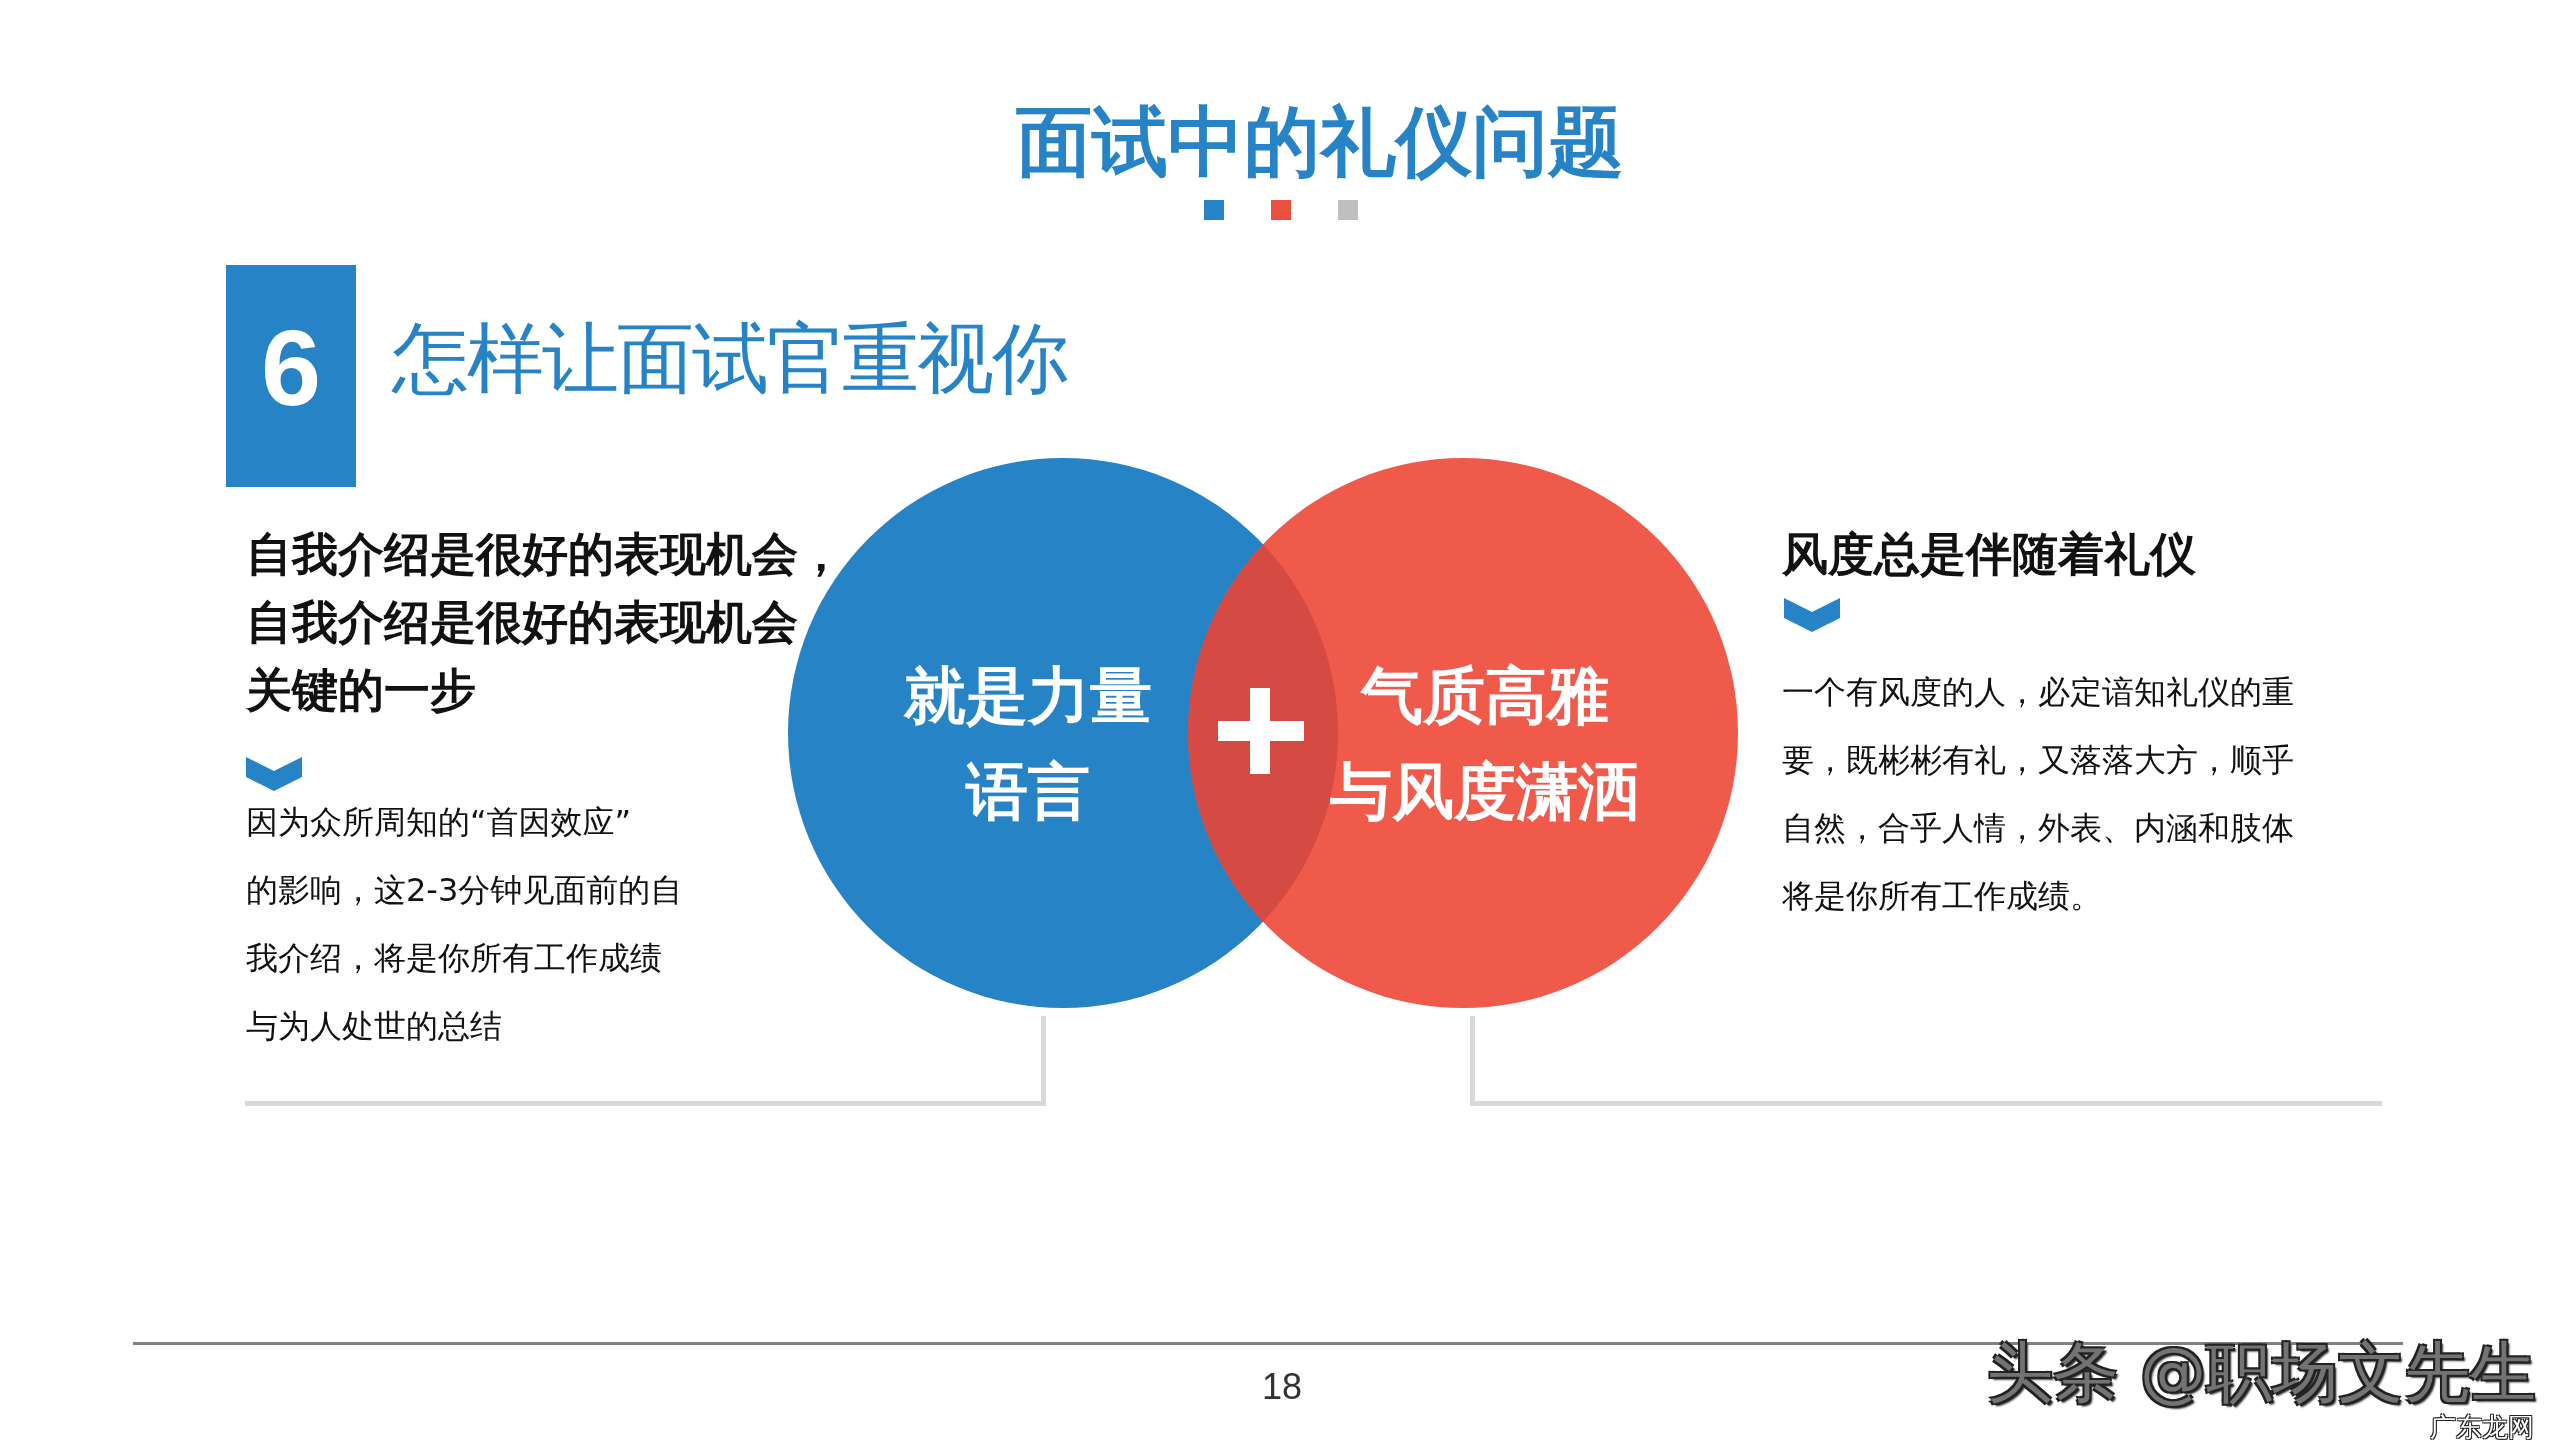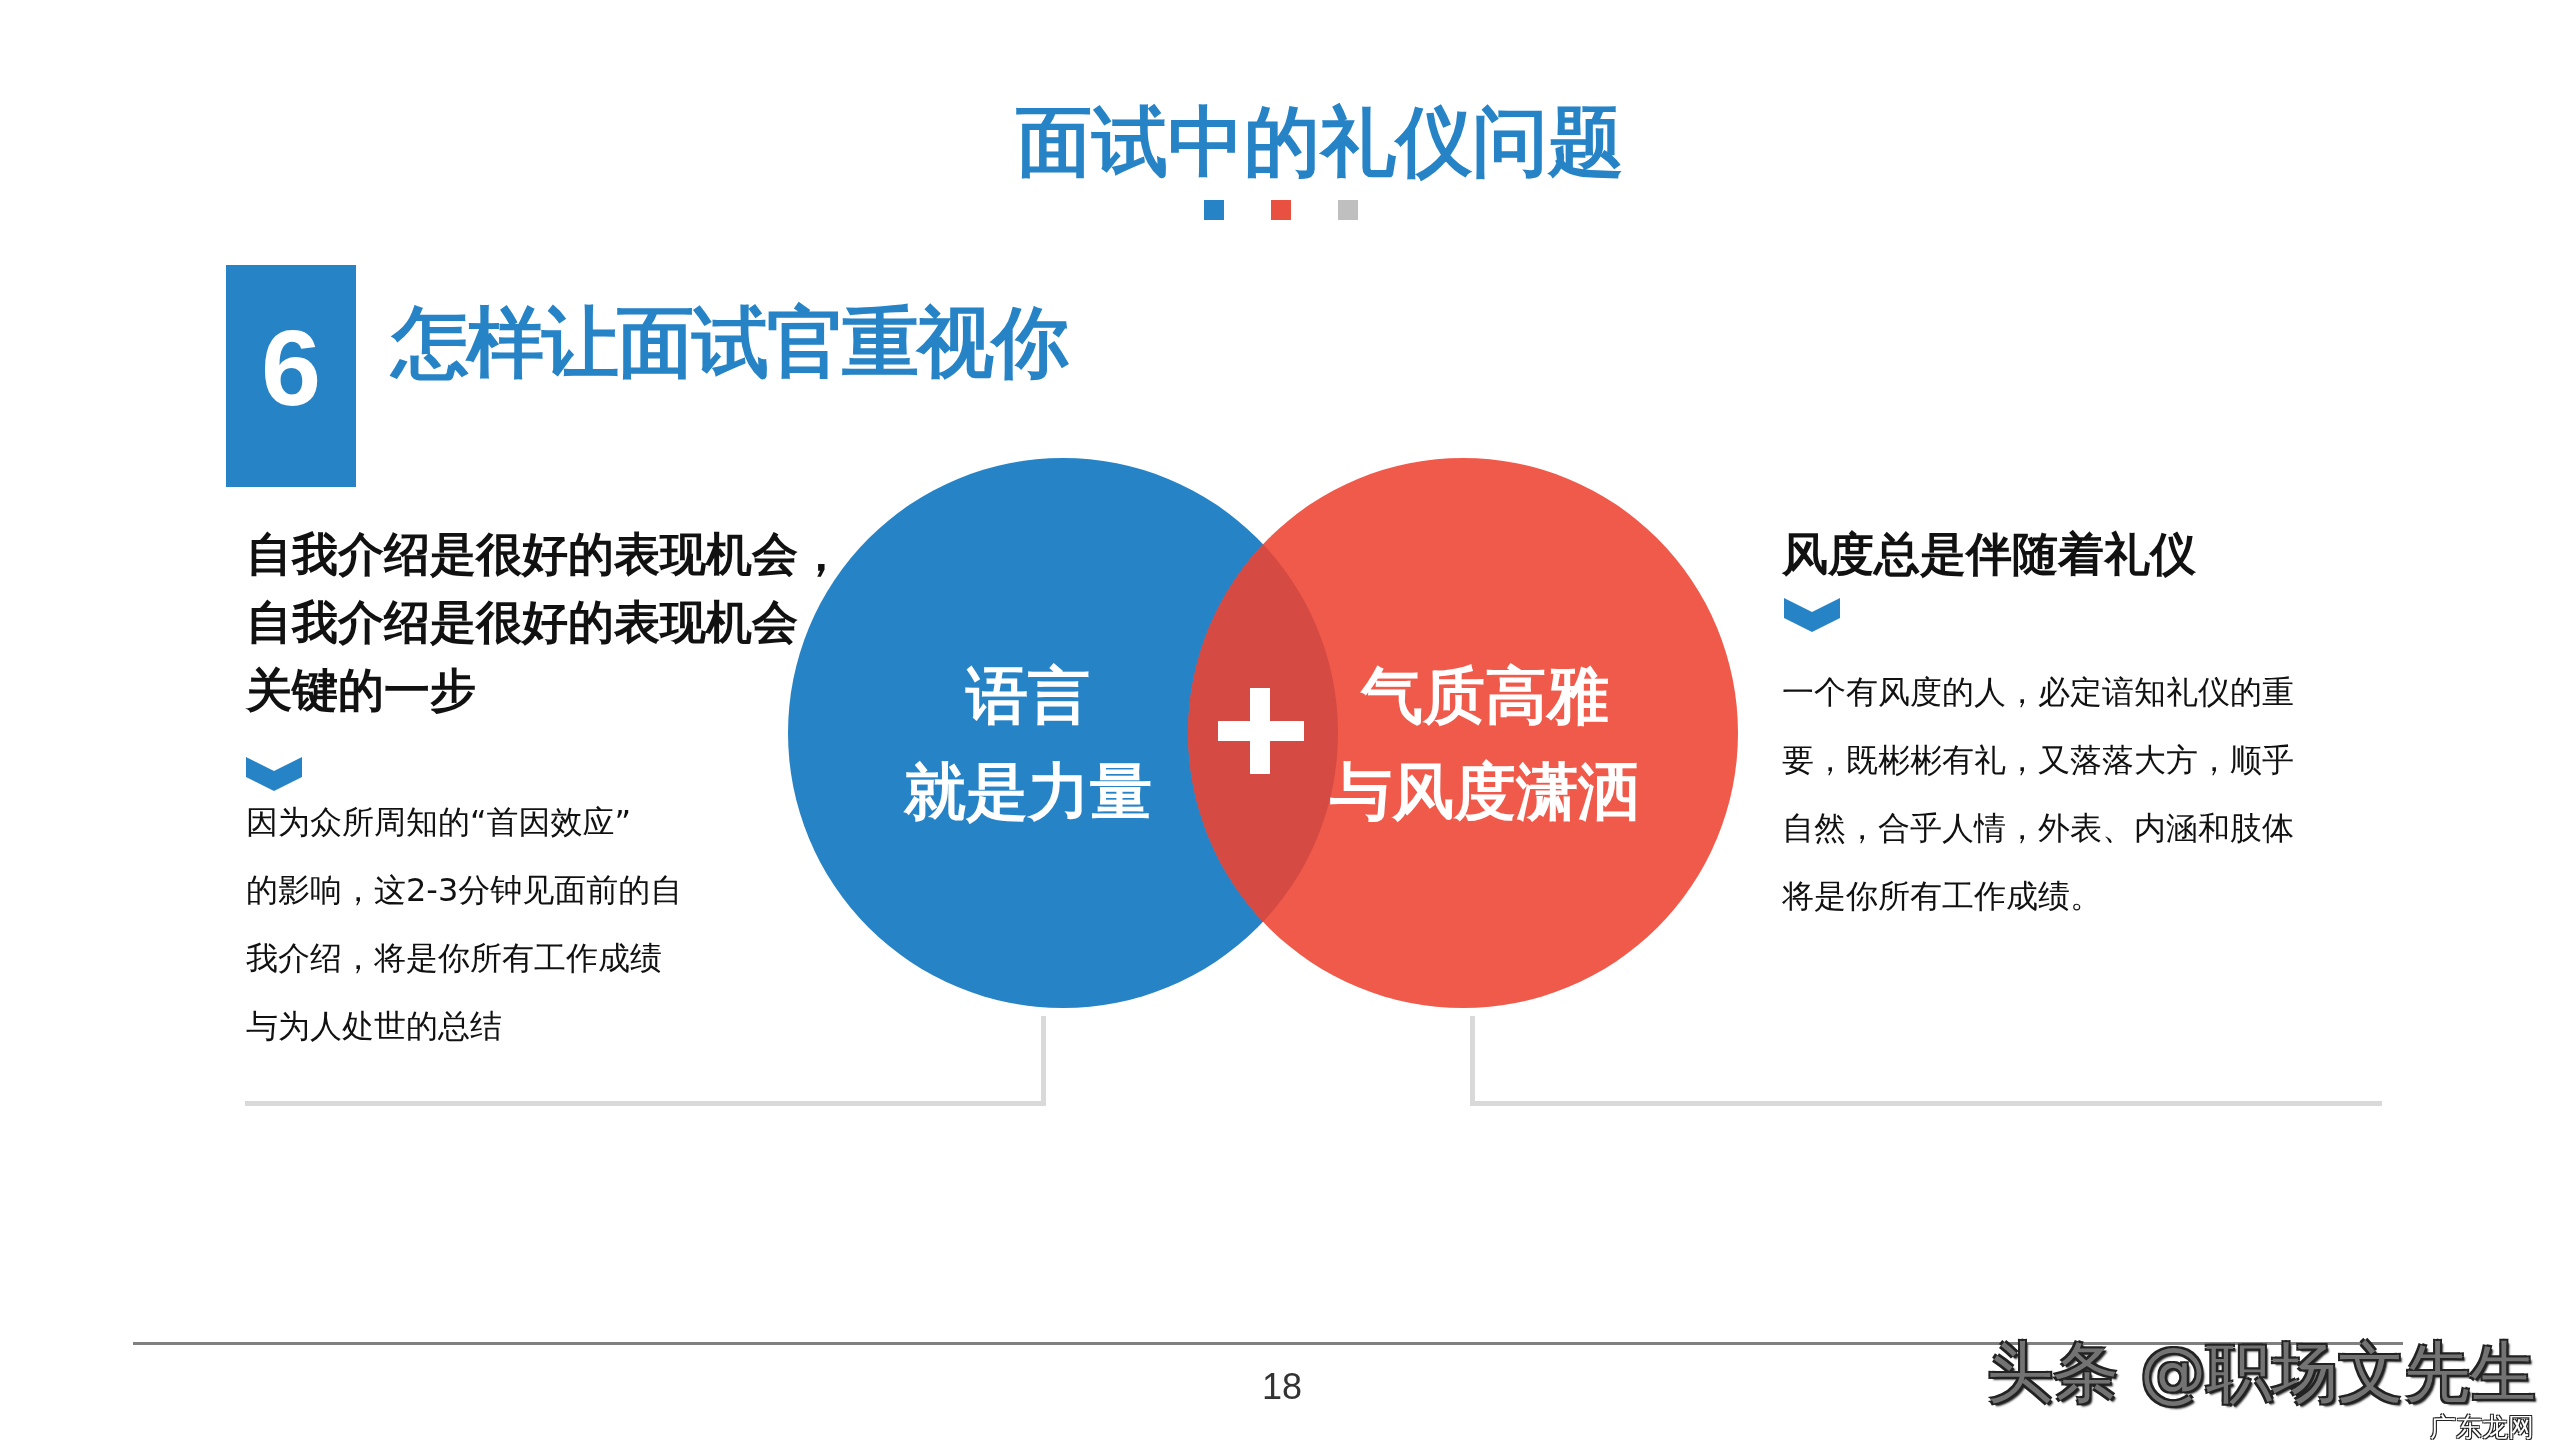--- a/index.html
+++ b/index.html
@@ -3,21 +3,21 @@
 <meta charset="utf-8">
 <style>
   html, body { margin:0; padding:0; }
   body { width:2560px; height:1440px; background:#ffffff; position:relative; overflow:hidden;
          font-family:"DejaVu Sans","Liberation Sans",sans-serif; }
   .abs { position:absolute; }
   #title { left:0; width:2640px; top:92px; text-align:center; font-size:76px; font-weight:bold; color:#2683c6; letter-spacing:0px; white-space:nowrap; }
   .sq { position:absolute; top:200px; width:20px; height:20px; }
   #num-box { left:226px; top:265px; width:130px; height:222px; background:#2683c6; }
   #num-box span { position:absolute; left:0; right:0; top:40px; text-align:center; color:#fff; font-size:108px; font-weight:bold; font-family:"Liberation Sans",sans-serif; }
-  #section-heading { left:392px; top:292px; font-size:77px; font-weight:bold; color:#2683c6; white-space:nowrap; letter-spacing:-2px; }
+  #section-heading { left:392px; top:308px; font-size:77px; font-weight:normal; color:#2683c6; white-space:nowrap; letter-spacing:-2px; }
   .lead { font-size:46px; font-weight:bold; color:#111; line-height:68px; white-space:nowrap; }
   .body { font-size:32px; color:#111; line-height:68px; white-space:nowrap; }
   .chev { position:absolute; width:56px; height:34px; }
   .circle { position:absolute; width:550px; height:550px; border-radius:50%; }
   .ctext { position:absolute; color:#fff; font-weight:bold; font-size:62px; line-height:96px; text-align:center; white-space:nowrap; }
   .gray { background:#d9d9d9; position:absolute; }
   #footer-line { left:133px; top:1342px; width:2270px; height:3px; background:#808080; }
   #page-num { left:1262px; top:1366px; font-size:36px; color:#333; font-family:"Liberation Sans",sans-serif;text-align:right; }
   #watermark { left:1987px; top:1328px; font-size:66px; color:#737373; white-space:nowrap;
                text-shadow: -2px -2px 0 #222, 2px -2px 0 #222, -2px 2px 0 #222, 2px 2px 0 #222, 3px 3px 2px #333; }
@@ -65,22 +65,22 @@
         <circle cx="275" cy="275" r="275"></circle>
       </clipPath>
   </defs>
   <circle cx="675" cy="275" r="275" fill="#d54a43" clip-path="url(#clipL)"></circle>
 </svg>
 <svg class="abs" style="left:1218px;top:688px;" width="86" height="86" viewBox="0 0 86 86">
   <rect x="0" y="33" width="86" height="20" fill="#fff"></rect>
   <rect x="32" y="0" width="20" height="86" fill="#fff"></rect>
 </svg>
 <div class="ctext" style="left:878px;width:300px;top:648px;">
+  <div>就是力量</div>
   <div>语言</div>
-  <div>就是力量</div>
 </div>
 <div class="ctext" style="left:1320px;width:330px;top:648px;">
   <div>气质高雅</div>
   <div>与风度潇洒</div>
 </div>
 
 <div class="abs" style="left:1782px;top:520px;">
   <div class="lead">风度总是伴随着礼仪</div>
 </div>
 <svg class="chev" style="left:1784px;top:598px;" viewBox="0 0 56 34">

